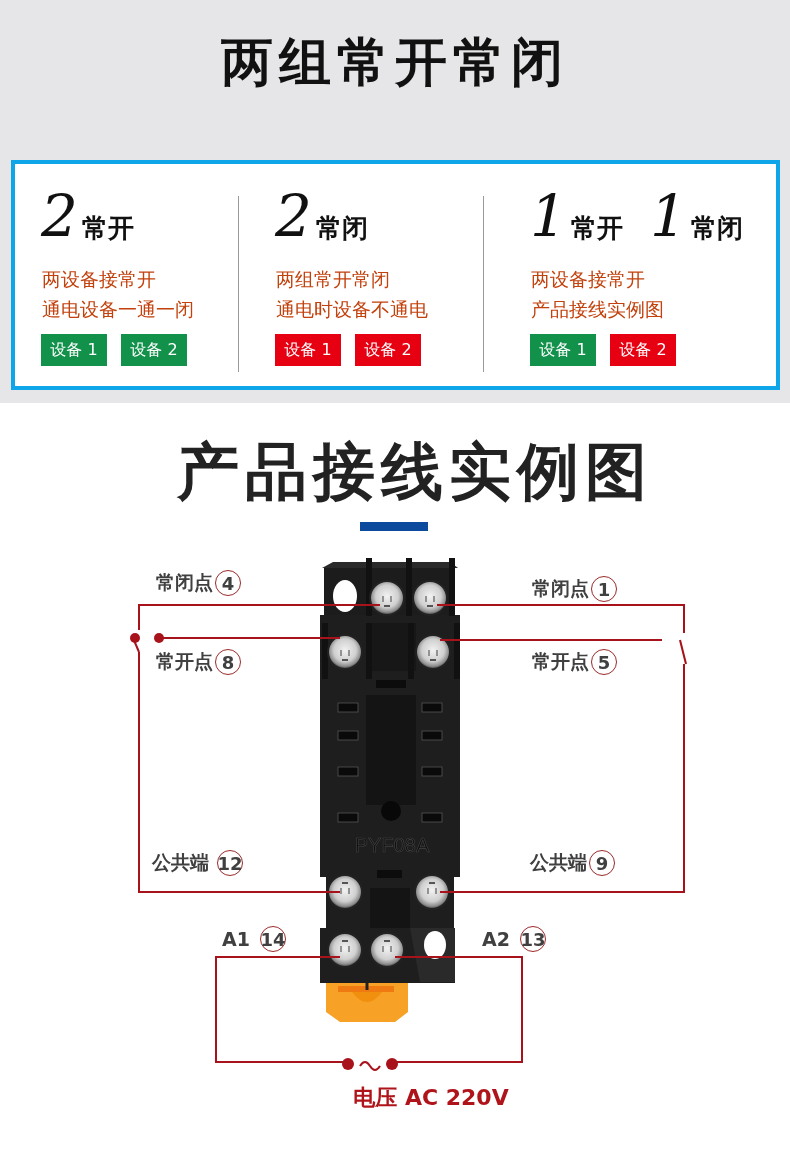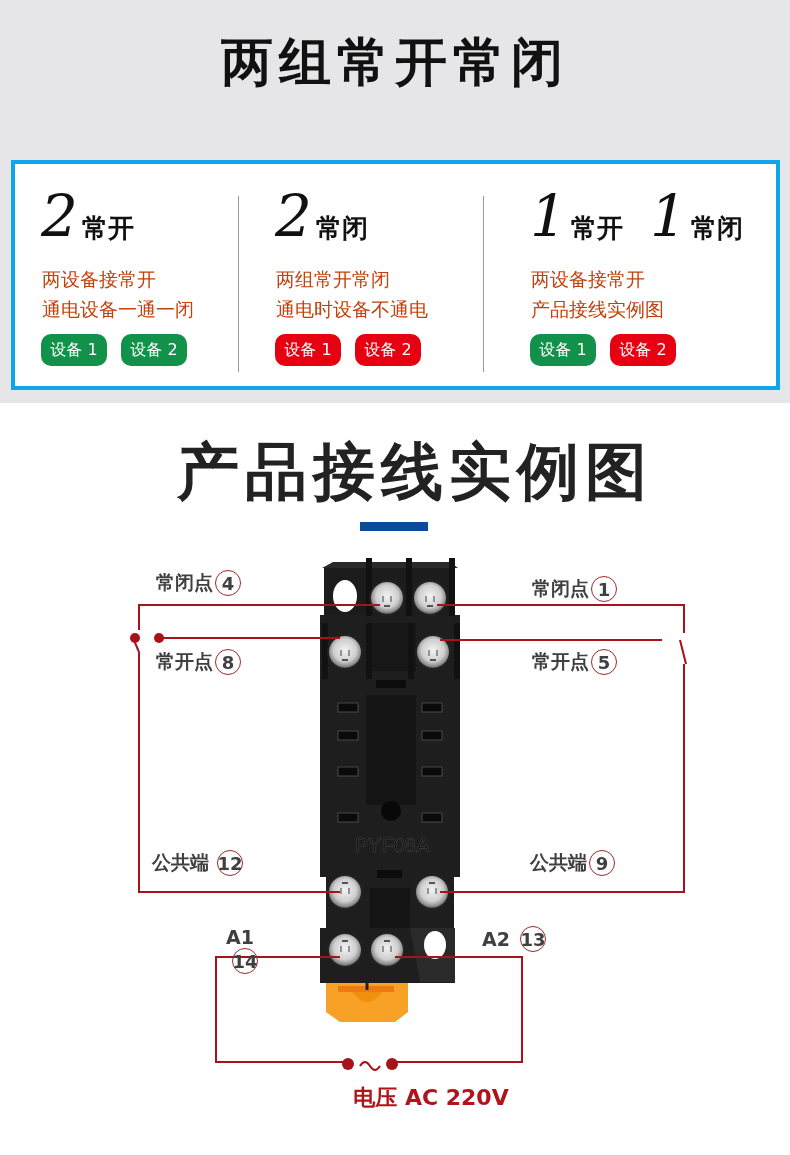--- a/index.html
+++ b/index.html
@@ -8,21 +8,21 @@
   .title1 { position: absolute; left: 0; width: 790px; top: 28px; text-align: center; font-size: 52px; font-weight: bold; color: #111; letter-spacing: 6px; }
   .subtitle { position: absolute; left: 0; width: 790px; top: 112px; text-align: center; font-size: 22px; color: #222; }
   .card { position: absolute; left: 11px; top: 160px; width: 769px; height: 230px; background: #fff; border: 4px solid #0ea5e9; }
   .col { position: absolute; top: 0; height: 100%; }
   .vline { position: absolute; top: 32px; width: 1px; height: 176px; background: #999; }
   .head { position: absolute; top: 22px; white-space: nowrap; color: #111; font-family: "DejaVu Serif", serif; }
   .big { font-size: 58px; font-style: italic; line-height: 60px; vertical-align: bottom; }
   .headtxt { font-size: 26px; font-weight: bold; margin-left: 4px; }
   .desc { position: absolute; top: 100px; font-size: 19px; line-height: 30px; color: #c2410c; font-family: "DejaVu Serif", serif; white-space: nowrap; }
   .tags { position: absolute; top: 170px; display: flex; gap: 14px; }
-  .tag { width: 66px; height: 32px; color: #fff; font-size: 16px; display: flex; align-items: center; justify-content: center; border-radius: 10px; }
+  .tag { width: 66px; height: 32px; color: #fff; font-size: 16px; display: flex; align-items: center; justify-content: center; }
   .green { background: #11914a; }
   .red { background: #e60012; }
   .title2 { position: absolute; left: 0; width: 790px; top: 430px; text-align: center; font-size: 62px; font-weight: bold; color: #222; letter-spacing: 6px; padding-left: 40px; }
   .blueline { position: absolute; left: 360px; top: 522px; width: 68px; height: 9px; background: #0c4a9e; }
   .lbl { position: absolute; font-size: 19px; font-weight: bold; color: #404040; white-space: nowrap; display: flex; align-items: center; }
   .circ { display: inline-flex; align-items: center; justify-content: center; width: 26px; height: 26px; border: 1.5px solid #9c2a2a; border-radius: 50%; font-size: 18px; font-weight: bold; margin-left: 2px; }
   .volt { position: absolute; left: 0; width: 790px; top: 1083px; text-align: center; font-size: 22px; font-weight: bold; color: #b0141b; margin-left: 36px; }
   svg.diag { position: absolute; left: 0; top: 0; }
 </style>
 </head>
@@ -235,21 +235,21 @@
     <span class="circ">5</span>
 </div>
 <div class="lbl" style="left:152px;top:850px;">
   <span>公共端</span>
     <span class="circ" style="margin-left:8px;">12</span>
 </div>
 <div class="lbl" style="left:530px;top:850px;">
   <span>公共端</span>
     <span class="circ">9</span>
 </div>
-<div class="lbl" style="left:222px;top:926px;flex-direction:column;">
+<div class="lbl" style="left:222px;top:926px;">
   <span>A1</span>
     <span class="circ" style="margin-left:10px;">14</span>
 </div>
 <div class="lbl" style="left:482px;top:926px;">
   <span>A2</span>
     <span class="circ" style="margin-left:10px;">13</span>
 </div>
 
 <div class="volt">电压 AC 220V</div>
 

